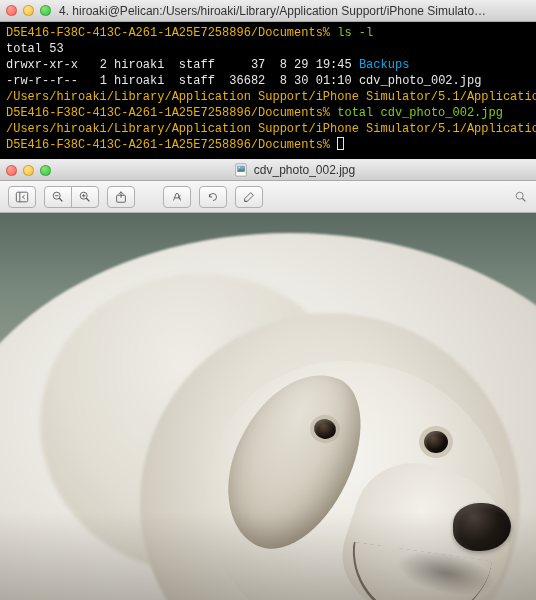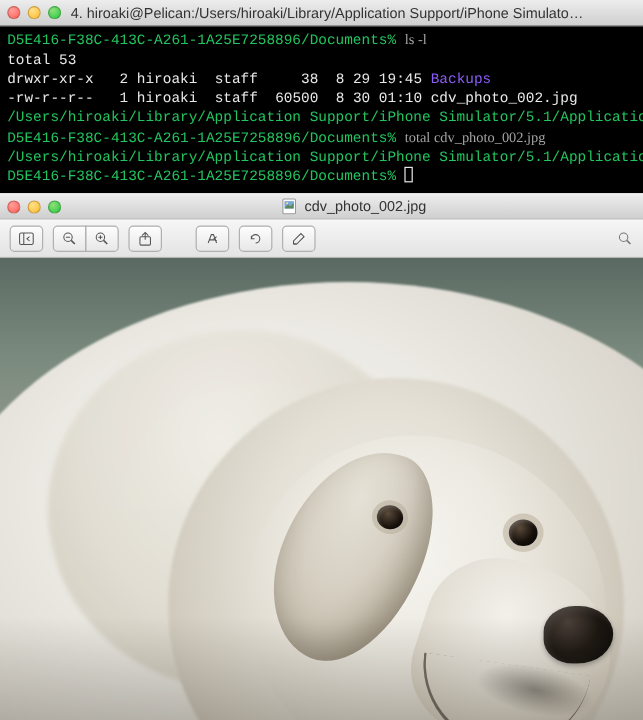--- a/index.html
+++ b/index.html
@@ -9,23 +9,23 @@
   .terminal { width: 536px; background: #000; }
   .term-titlebar { height: 22px; background: linear-gradient(#ededed, #cfcfcf); border-bottom: 1px solid #aaa; display: flex; align-items: center; padding: 0 6px; }
   .traffic { display: flex; gap: 6px; margin-right: 8px; }
   .dot { width: 11px; height: 11px; border-radius: 50%; border: 1px solid rgba(0,0,0,.2); }
   .dot.red { background: radial-gradient(circle at 35% 30%, #ff9f9a, #ff5f57); }
   .dot.yellow { background: radial-gradient(circle at 35% 30%, #ffe08a, #febc2e); }
   .dot.green { background: radial-gradient(circle at 35% 30%, #90e07a, #28c840); }
   .term-title { flex: 1; text-align: center; font-size: 12px; color: #333; white-space: nowrap; overflow: hidden; text-overflow: ellipsis; padding-right: 40px; }
 
   .term-body { font-family: Menlo, Monaco, "Courier New", monospace; font-size: 12px; line-height: 16px; padding: 3px 6px 6px; color: #e8e8e8; white-space: pre; }
-  .prompt { color: #22c55e; }
-  .cmd { color: #a3a3a3; font-family: Liberation Serif, serif; }
-  .dir { color: #8b5cf6; font-family: Liberation Mono, monospace; }
+  .prompt { color: #eab308; }
+  .cmd { color: #84cc16; }
+  .dir { color: #0ea5e9; font-family: Liberation Mono, monospace; }
   .cursor { display: inline-block; width: 7px; height: 13px; border: 1px solid #e8e8e8; vertical-align: -2px; }
 
   
   .preview { width: 536px; }
   .pv-titlebar { height: 22px; background: linear-gradient(#ededed, #cfcfcf); border-top: 1px solid #e8e8e8; border-bottom: 1px solid #aaa; display: flex; align-items: center; padding: 0 6px; }
   .pv-title { flex: 1; text-align: center; font-size: 12px; color: #333; display: flex; align-items: center; justify-content: center; gap: 6px; }
   .jpg-icon { width: 14px; height: 14px; }
 
   .toolbar { height: 32px; background: linear-gradient(#f6f6f6, #e3e3e3); border-bottom: 1px solid #b5b5b5; display: flex; align-items: center; padding: 0 8px; gap: 8px; }
   .tgroup { display: flex; }
@@ -62,22 +62,22 @@
   <div class="term-titlebar">
     <div class="traffic">
       <div class="dot red"></div>
       <div class="dot yellow"></div>
       <div class="dot green"></div>
     </div>
     <div class="term-title">4. hiroaki@Pelican:/Users/hiroaki/Library/Application Support/iPhone Simulator/5.1/A…</div>
   </div>
   <div class="term-body"><span class="prompt">D5E416-F38C-413C-A261-1A25E7258896/Documents%</span> <span class="cmd">ls -l</span>
 <span>total 53</span>
-<span>drwxr-xr-x</span>   <span>2</span> <span>hiroaki</span>  <span>staff</span>     <span>38</span>  <span>8 29 19:45</span> <span class="dir">Backups</span>
-<span>-rw-r--r--</span>   <span>1</span> <span>hiroaki</span>  <span>staff</span>  <span>60500</span>  <span>8 30 01:10</span> <span>cdv_photo_002.jpg</span>
+<span>drwxr-xr-x</span>   <span>2</span> <span>hiroaki</span>  <span>staff</span>     <span>37</span>  <span>8 29 19:45</span> <span class="dir">Backups</span>
+<span>-rw-r--r--</span>   <span>1</span> <span>hiroaki</span>  <span>staff</span>  <span>36682</span>  <span>8 30 01:10</span> <span>cdv_photo_002.jpg</span>
 <span class="prompt">/Users/hiroaki/Library/Application Support/iPhone Simulator/5.1/Applications/8B</span>
 <span class="prompt">D5E416-F38C-413C-A261-1A25E7258896/Documents%</span> <span class="cmd">total cdv_photo_002.jpg</span>
 <span class="prompt">/Users/hiroaki/Library/Application Support/iPhone Simulator/5.1/Applications/8B</span>
 <span class="prompt">D5E416-F38C-413C-A261-1A25E7258896/Documents%</span> <span class="cursor"></span></div>
 </div>
 
 <div class="preview">
   <div class="pv-titlebar">
     <div class="traffic">
       <div class="dot red"></div>

